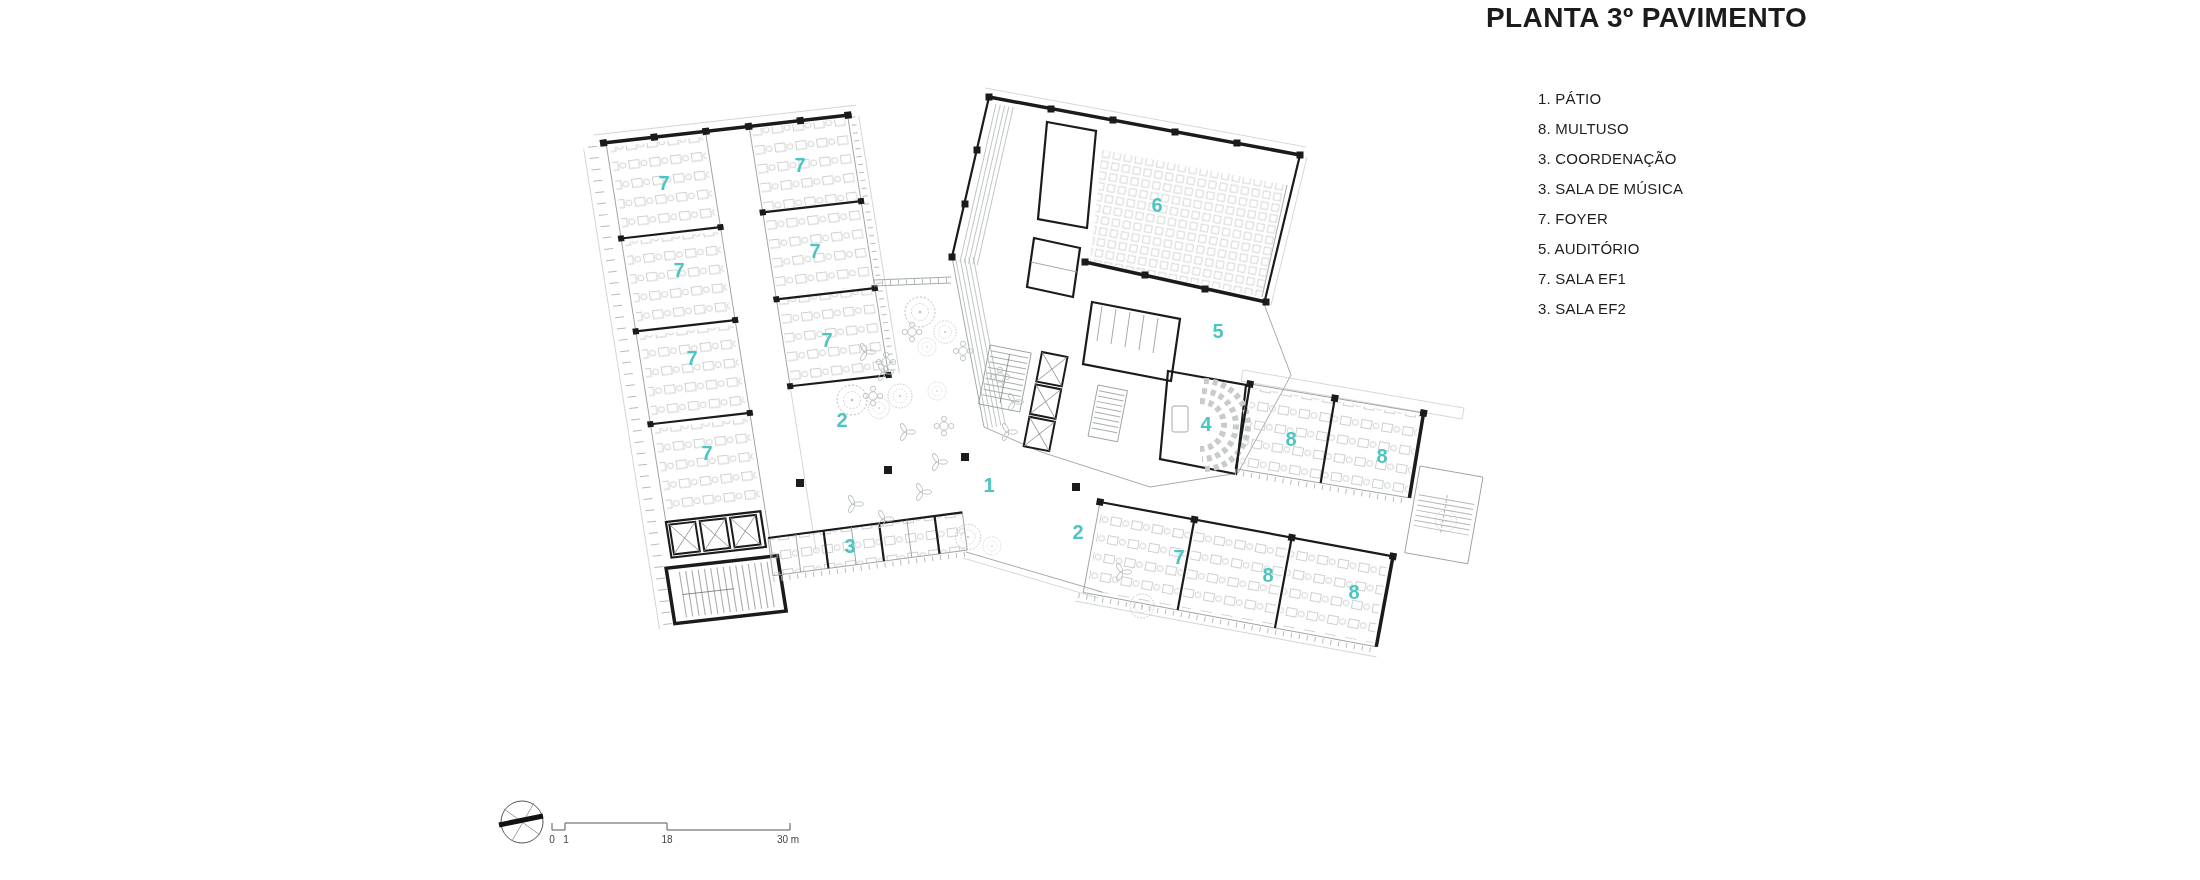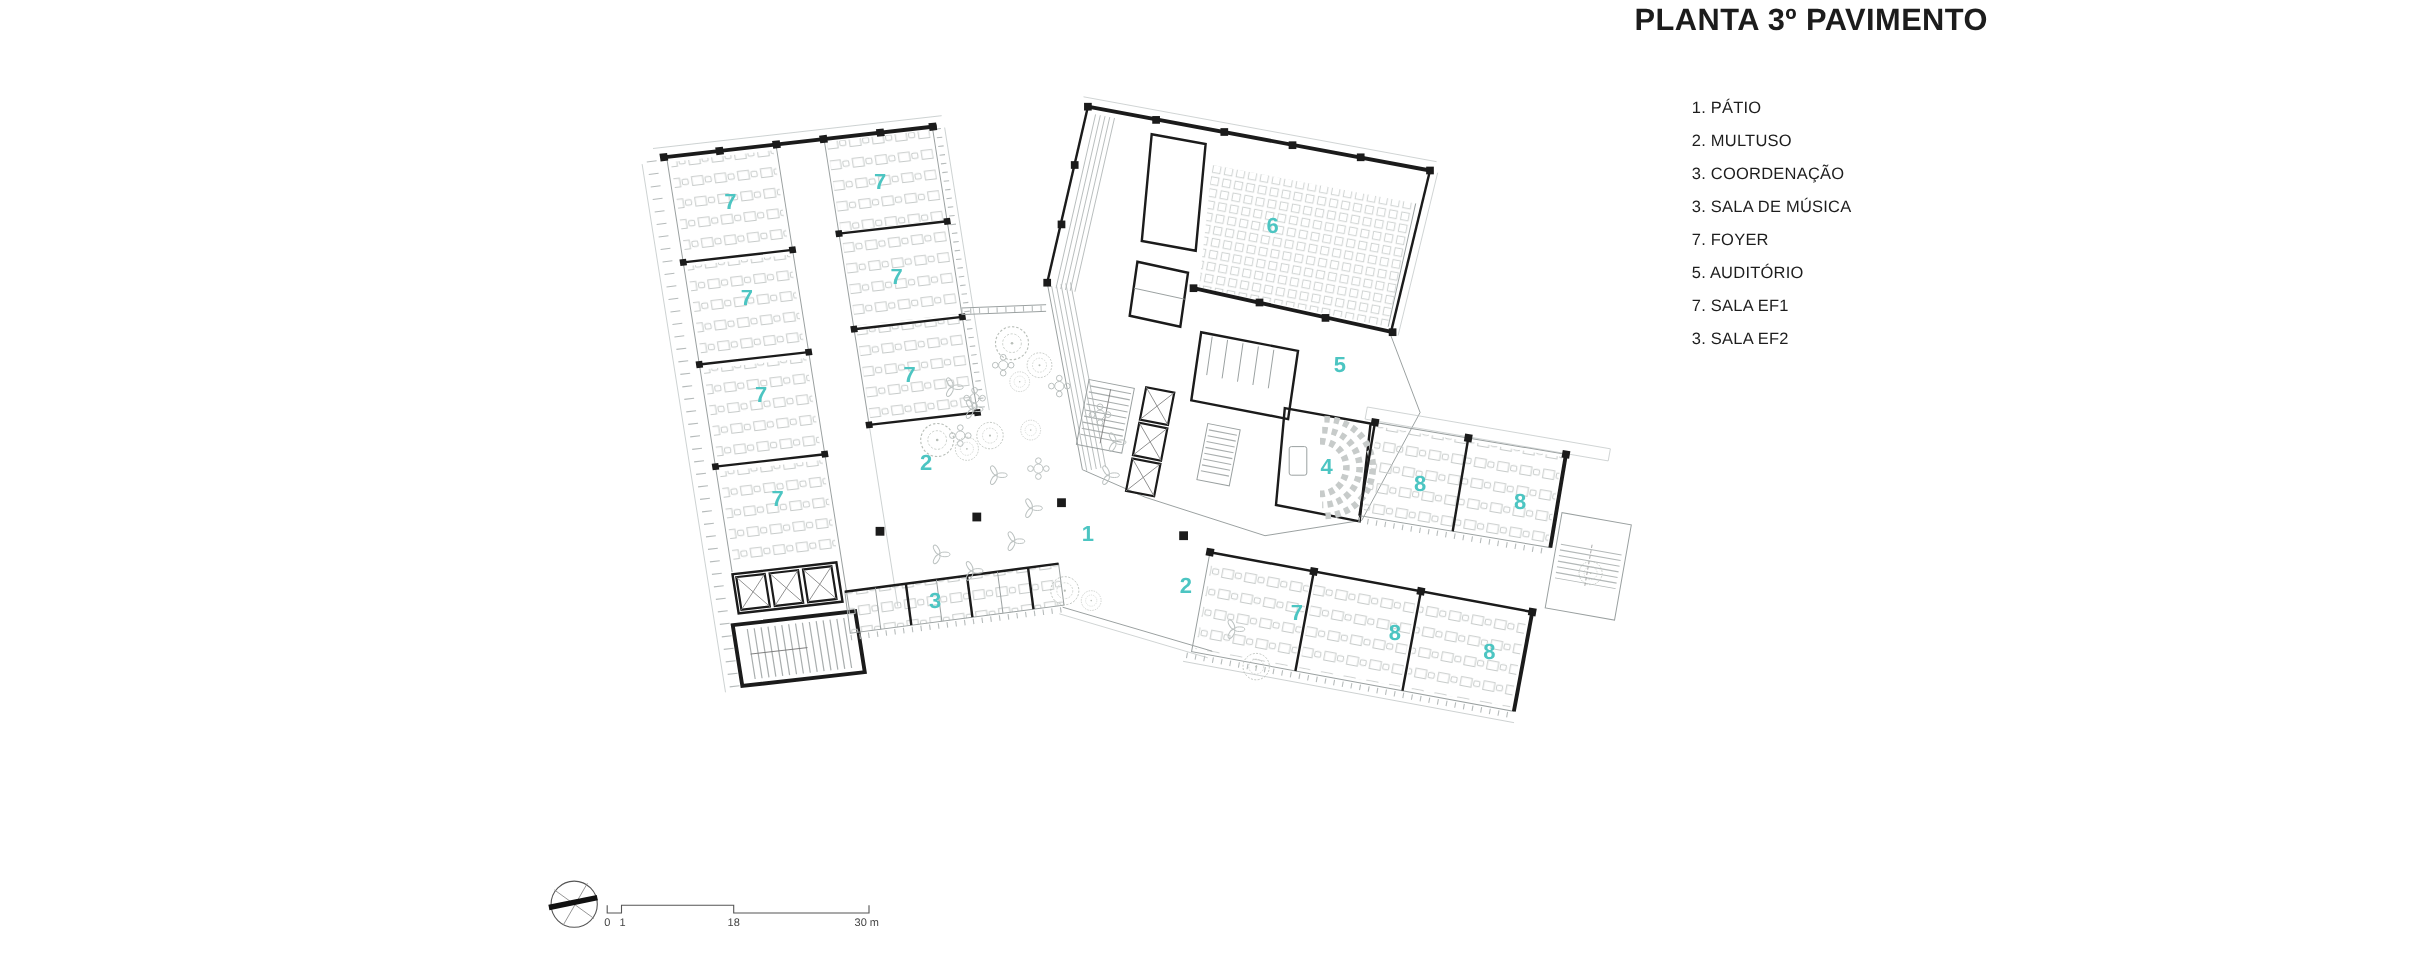--- a/index.html
+++ b/index.html
@@ -339,21 +339,21 @@
 
   <g>
     <path d="M552,823 V830 H565 V823 H667 V830 H790 V823" fill="none" stroke="#555" stroke-width="1"></path>
   </g>
 </svg>
 
 <div class="title">PLANTA 3º PAVIMENTO</div>
 
 <div class="legend">
   <div class="legend-item">1. PÁTIO</div>
-  <div class="legend-item">2. MULTUSO</div>
+  <div class="legend-item">8. MULTUSO</div>
   <div class="legend-item">3. COORDENAÇÃO</div>
   <div class="legend-item">3. SALA DE MÚSICA</div>
   <div class="legend-item">7. FOYER</div>
   <div class="legend-item">5. AUDITÓRIO</div>
   <div class="legend-item">7. SALA EF1</div>
   <div class="legend-item">3. SALA EF2</div>
 </div>
 
 <span class="slabel" style="left:552px;top:834px">0</span>
 <span class="slabel" style="left:566px;top:834px">1</span>

